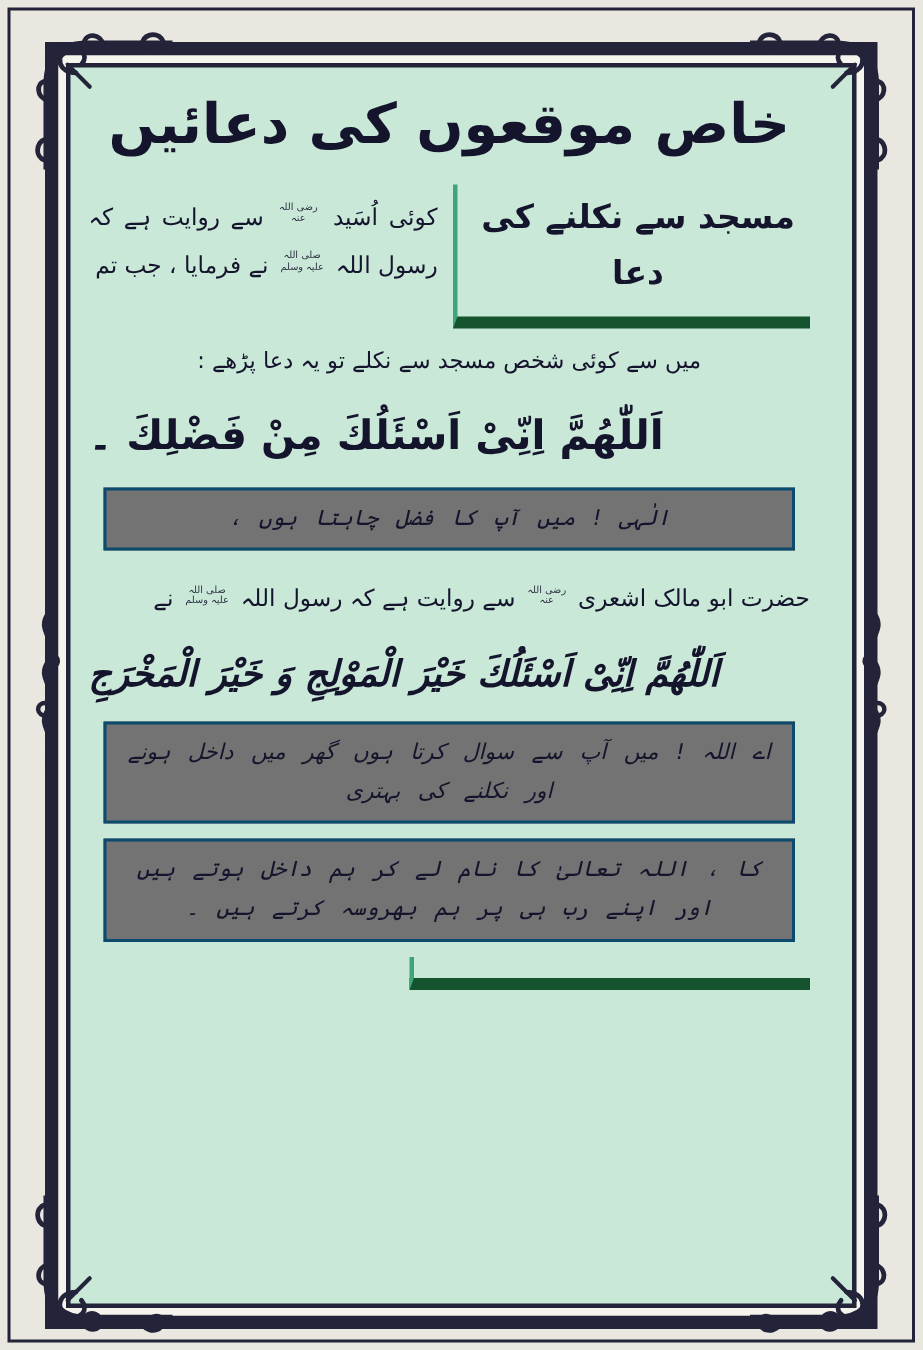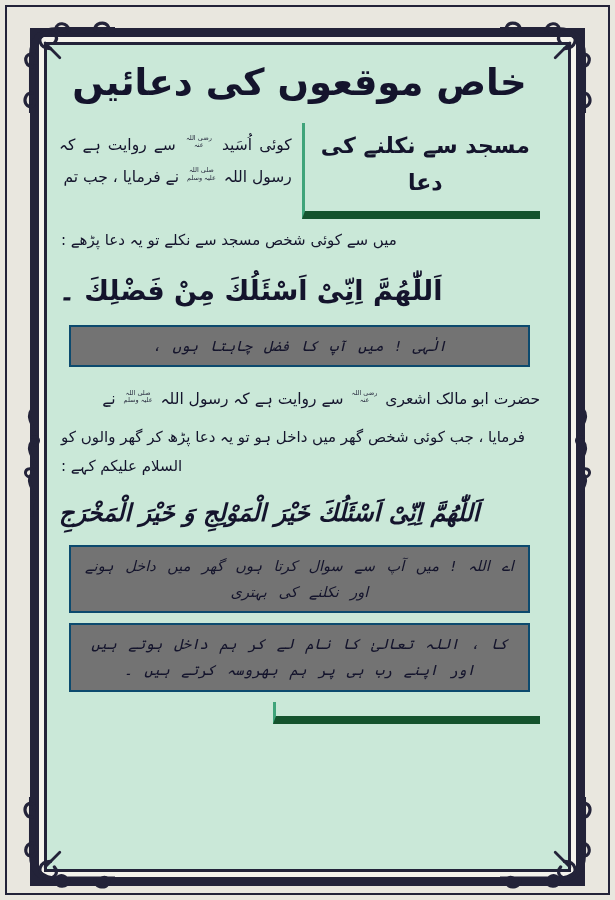--- a/index.html
+++ b/index.html
@@ -31,21 +31,21 @@
   .panel{position:absolute;inset:0;padding:4px 28px 6px 12px;overflow:hidden;
          display:flex;flex-direction:column;}
   .page-title{font-size:37px;font-weight:bold;text-align:center;
               margin:6px 0 10px 0;line-height:1.5;}
   .two-col{display:flex;gap:10px;align-items:flex-start;margin:2px 0 4px 0;}
   .heading-box{flex:0 0 46%;border-left:3px solid #3fa47a;border-bottom:8px solid #14532d;
                padding:4px 4px 10px 10px;text-align:center;}
   .heading-box.wide{flex:0 0 52%;}
   .heading-label{font-size:22px;font-weight:bold;line-height:1.7;}
   .side-text{flex:1;font-size:15.5px;line-height:2.1;text-align:justify;padding-top:6px;}
-  .full-line{font-size:15px;line-height:1.9;margin:3px 2px 4px 2px;text-align:left;}
+  .full-line{font-size:15px;line-height:1.9;margin:3px 2px 4px 2px;text-align:center;}
   .dua{font-size:27px;font-weight:bold;text-align:left;line-height:1.8;
        margin:8px 16px 8px 0;letter-spacing:.5px;}
   .dua.small{font-size:24px;font-style:italic;}
   .trans-box{background:#737373;border:2px solid #0c4a6e;width:96%;margin:2px auto 8px auto;
              padding:6px 12px;box-sizing:border-box;font-style:italic;}
   .trans-text{font-size:14.5px;line-height:1.8;word-spacing:7px;text-align:center;}
   .stamp{display:inline-flex;flex-direction:column;align-items:center;
          font-size:6.5px;line-height:1.15;margin:0 3px;vertical-align:middle;
          opacity:.9;transform:translateY(-3px);}
 </style>
@@ -155,21 +155,20 @@
                 <span>عنہ</span>
               </span>
               <span>سے روایت ہے کہ رسول اللہ</span>
               <span class="stamp">
                 <span>صلی اللہ</span>
                 <span>علیہ وسلم</span>
               </span>
               <span>نے</span>
             </p>
           </div>
-          <div class="full-line">فرمایا ، جب کوئی شخص گھر میں داخل ہو تو یہ دعا پڑھ کر گھر والوں کو السلام علیکم کہے :</div>
           <div class="dua small">اَللّٰهُمَّ اِنِّیْ اَسْئَلُكَ خَیْرَ الْمَوْلِجِ وَ خَیْرَ الْمَخْرَجِ</div>
           <div class="trans-box">
             <div class="trans-text">اے اللہ ! میں آپ سے سوال کرتا ہوں گھر میں داخل ہونے اور نکلنے کی بہتری</div>
           </div>
           <div class="trans-box">
             <div class="trans-text">کا ، اللہ تعالیٰ کا نام لے کر ہم داخل ہوتے ہیں اور اپنے رب ہی پر ہم بھروسہ کرتے ہیں ۔</div>
           </div>
 
           <div class="two-col">
             <div class="heading-box wide">

